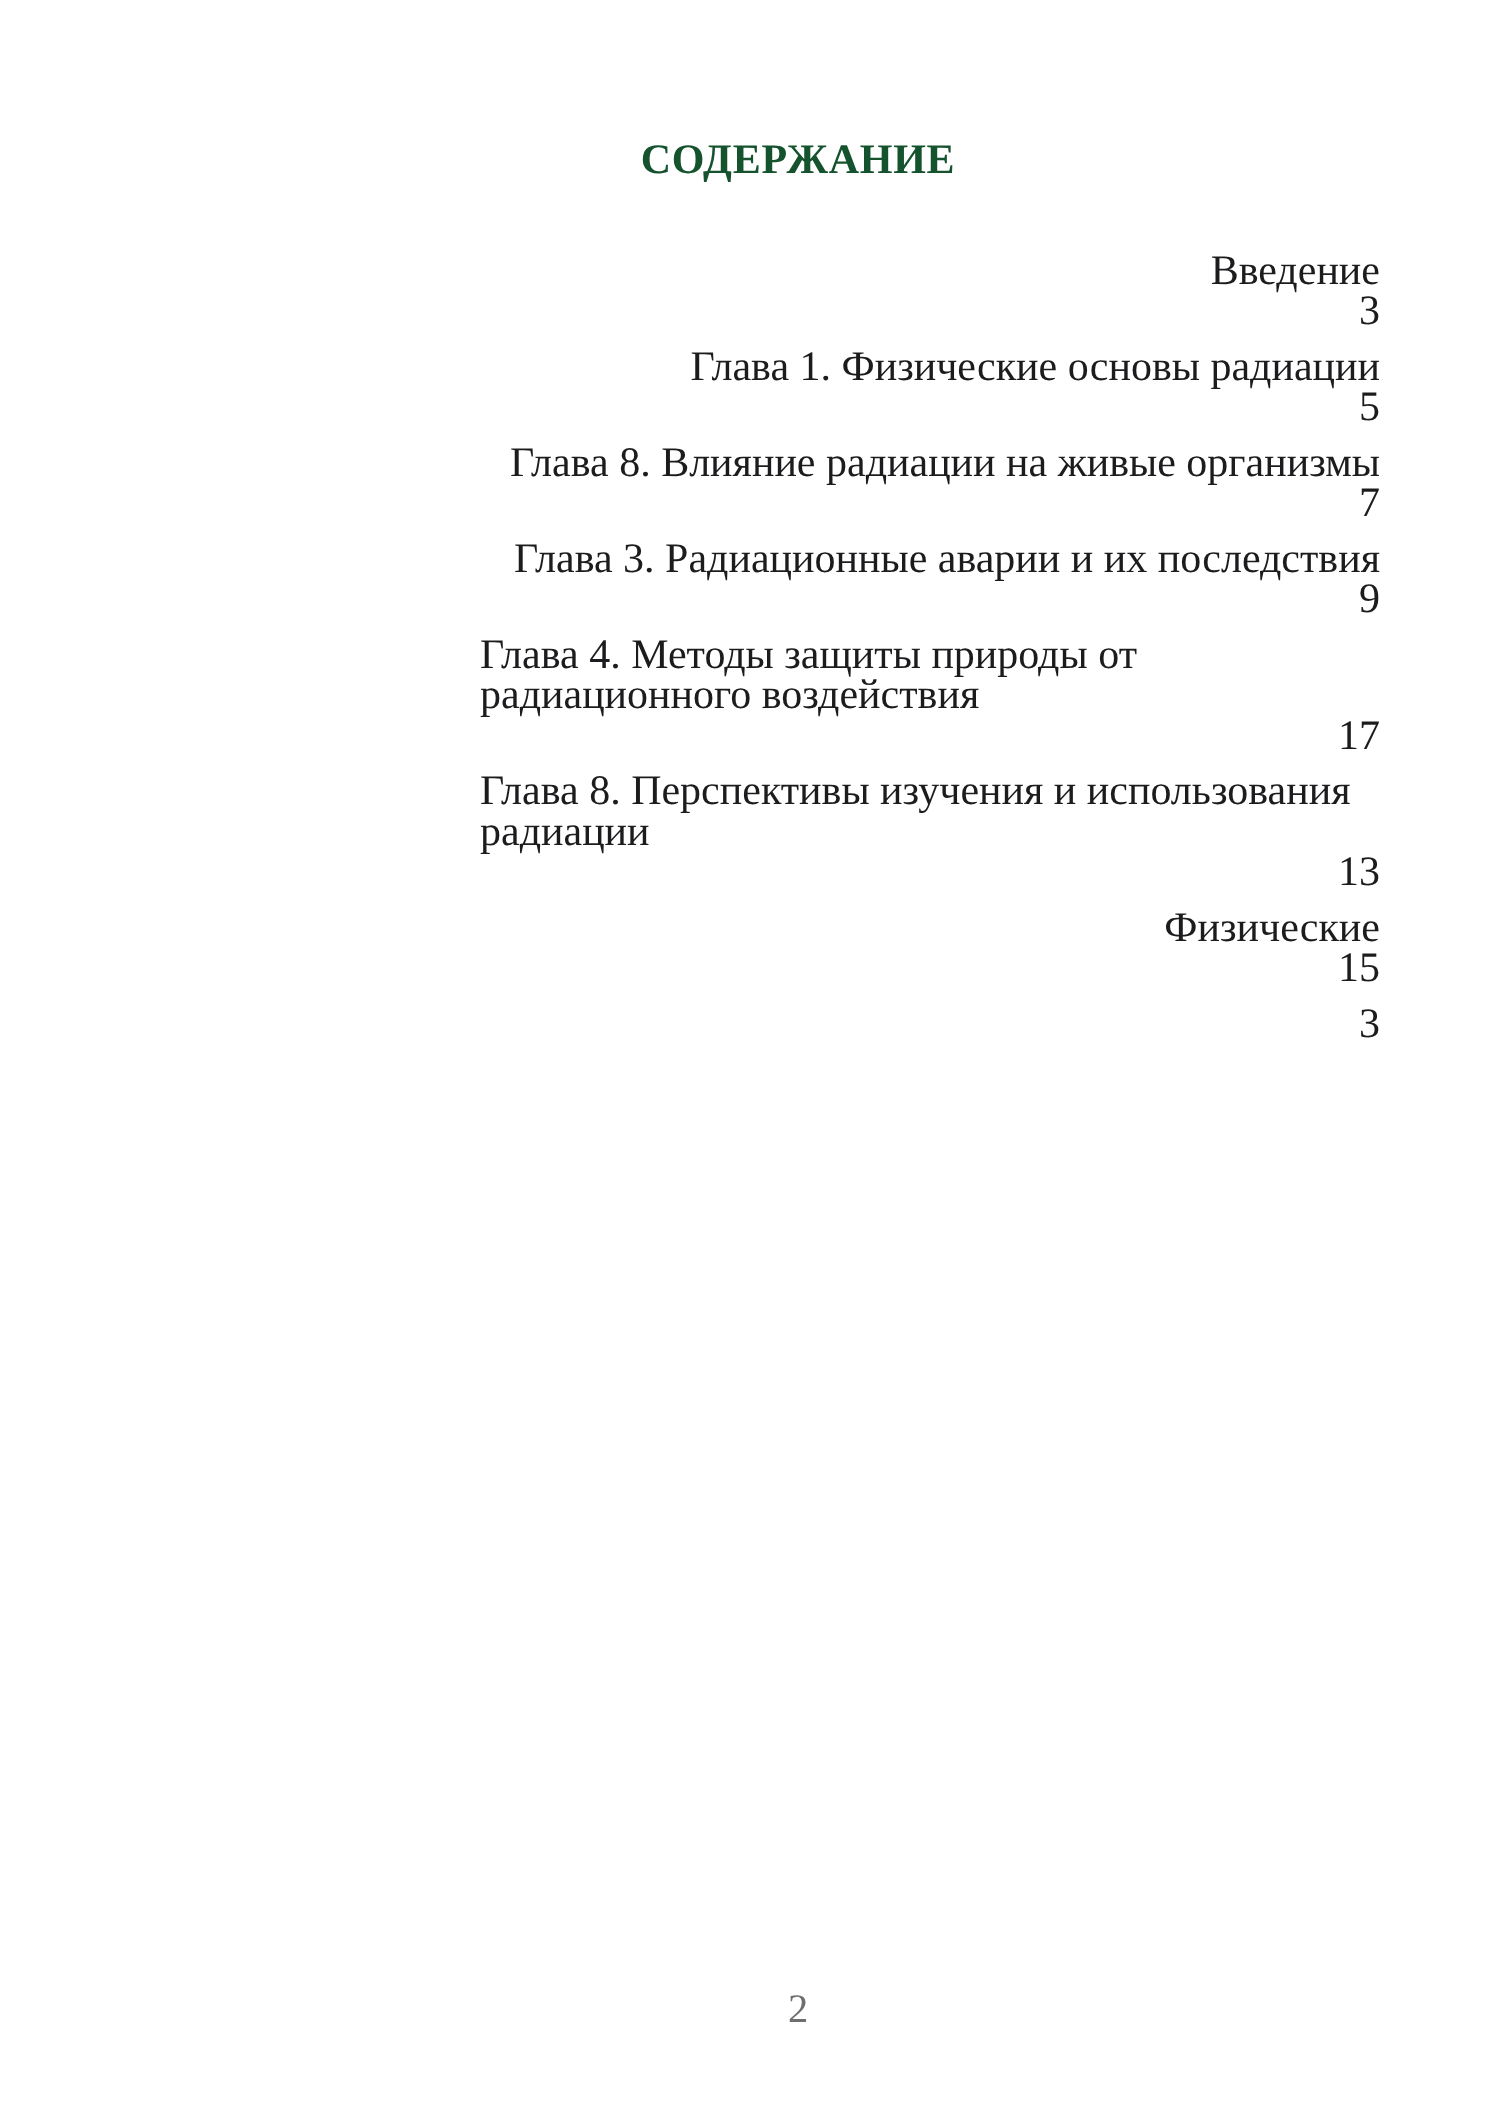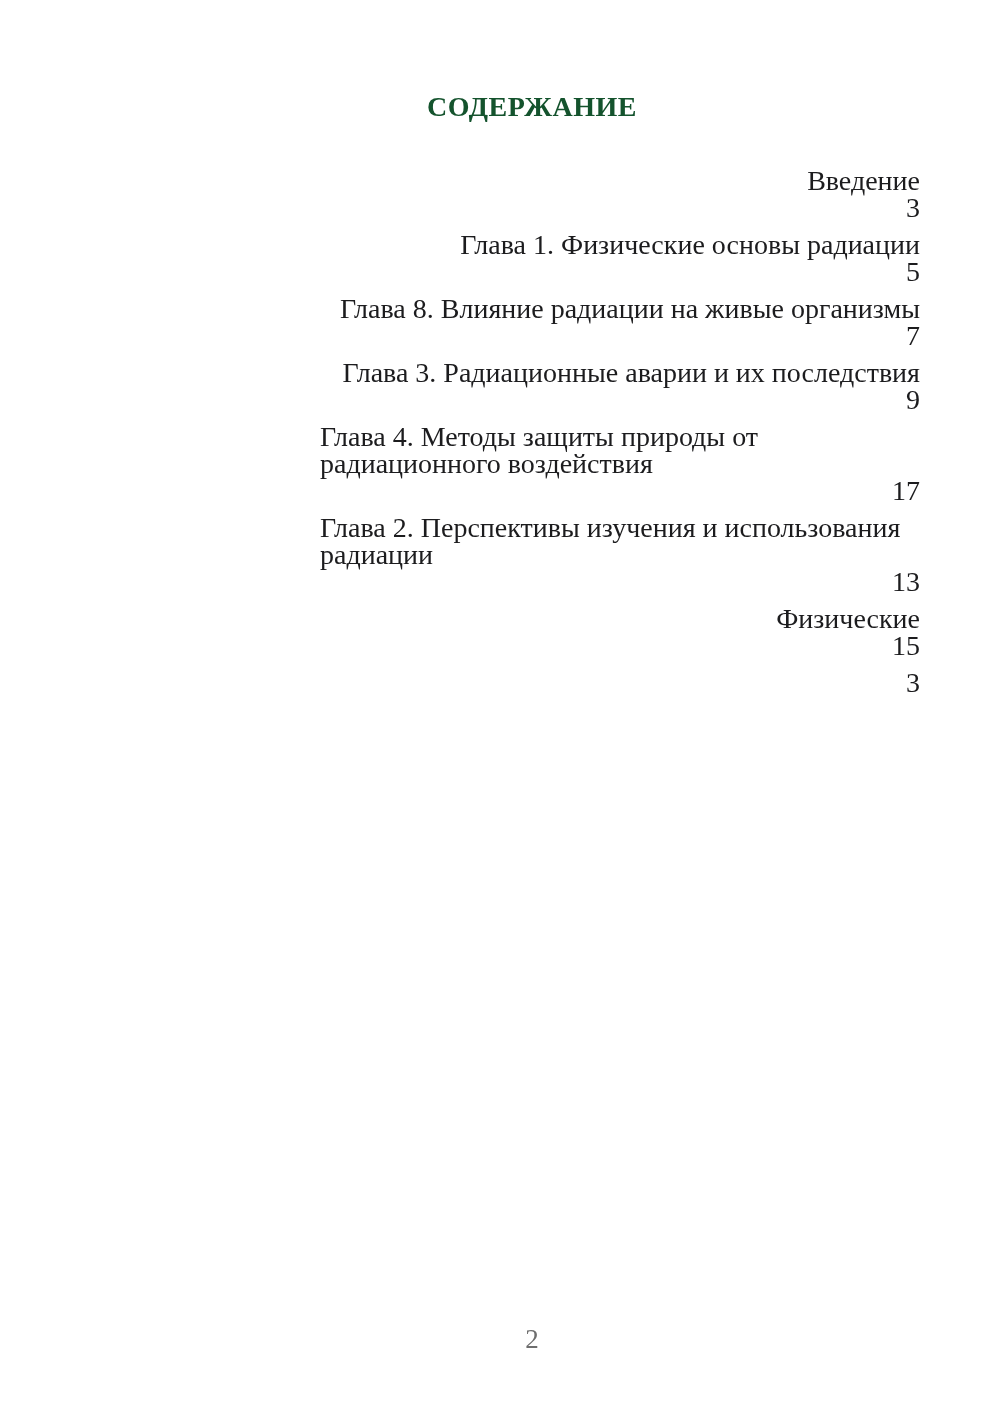--- a/index.html
+++ b/index.html
@@ -84,21 +84,21 @@
       </li>
       <li class="toc-row">
         <span class="toc-label">Глава 3. Радиационные аварии и их последствия</span>
         <span class="toc-page">9</span>
       </li>
       <li class="toc-row">
         <span class="toc-label">Глава 4. Методы защиты природы от радиационного воздействия</span>
         <span class="toc-page">17</span>
       </li>
       <li class="toc-row">
-        <span class="toc-label">Глава 2. Перспективы изучения и использования радиации</span>
+        <span class="toc-label">Глава 8. Перспективы изучения и использования радиации</span>
         <span class="toc-page">13</span>
       </li>
       <li class="toc-row">
         <span class="toc-label">Физические</span>
         <span class="toc-page">15</span>
       </li>
       <li class="toc-row">
         <span class="toc-page">3</span>
       </li>
     </ul>

